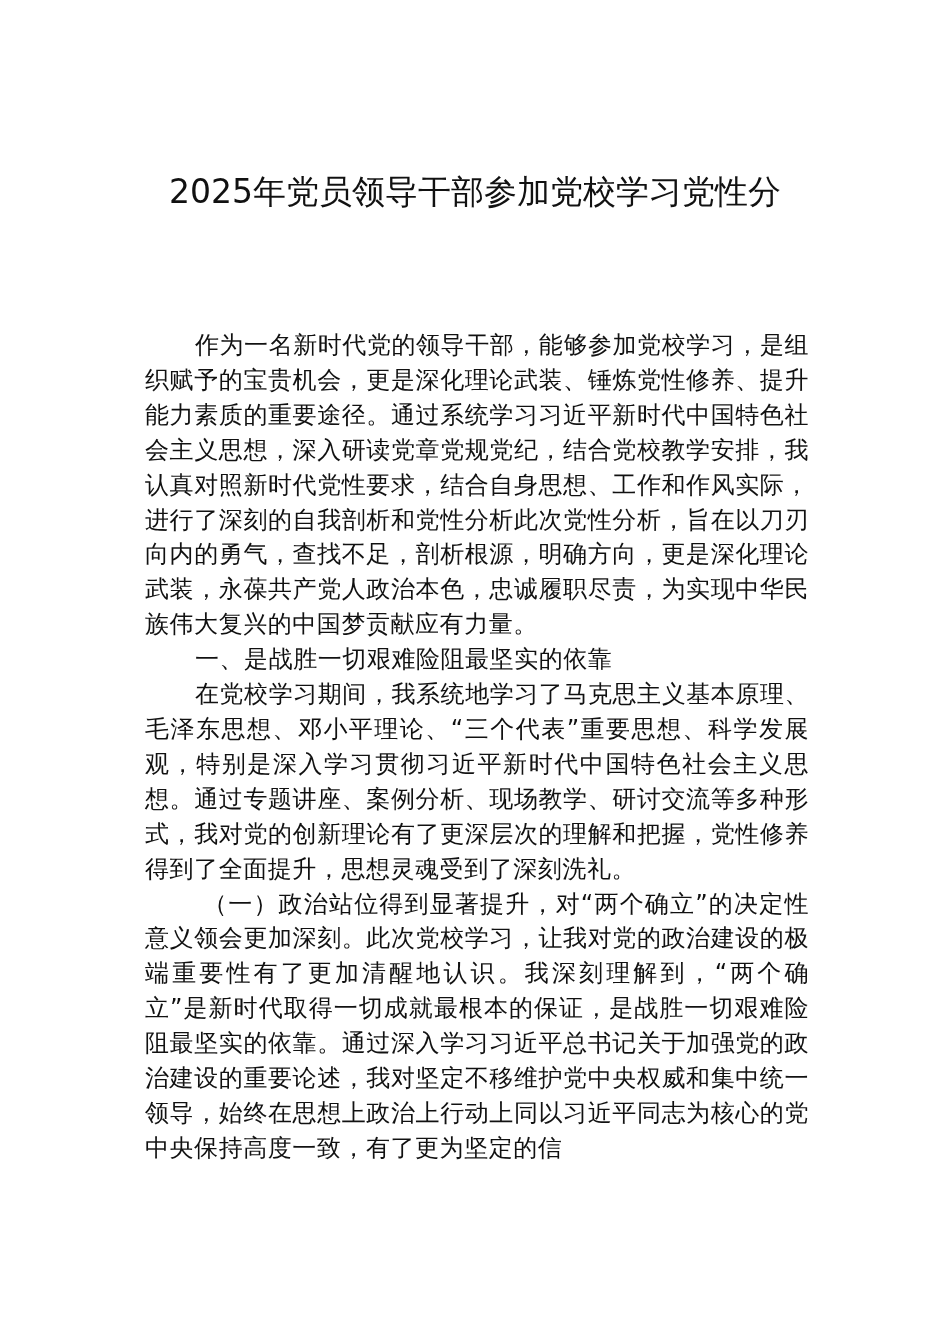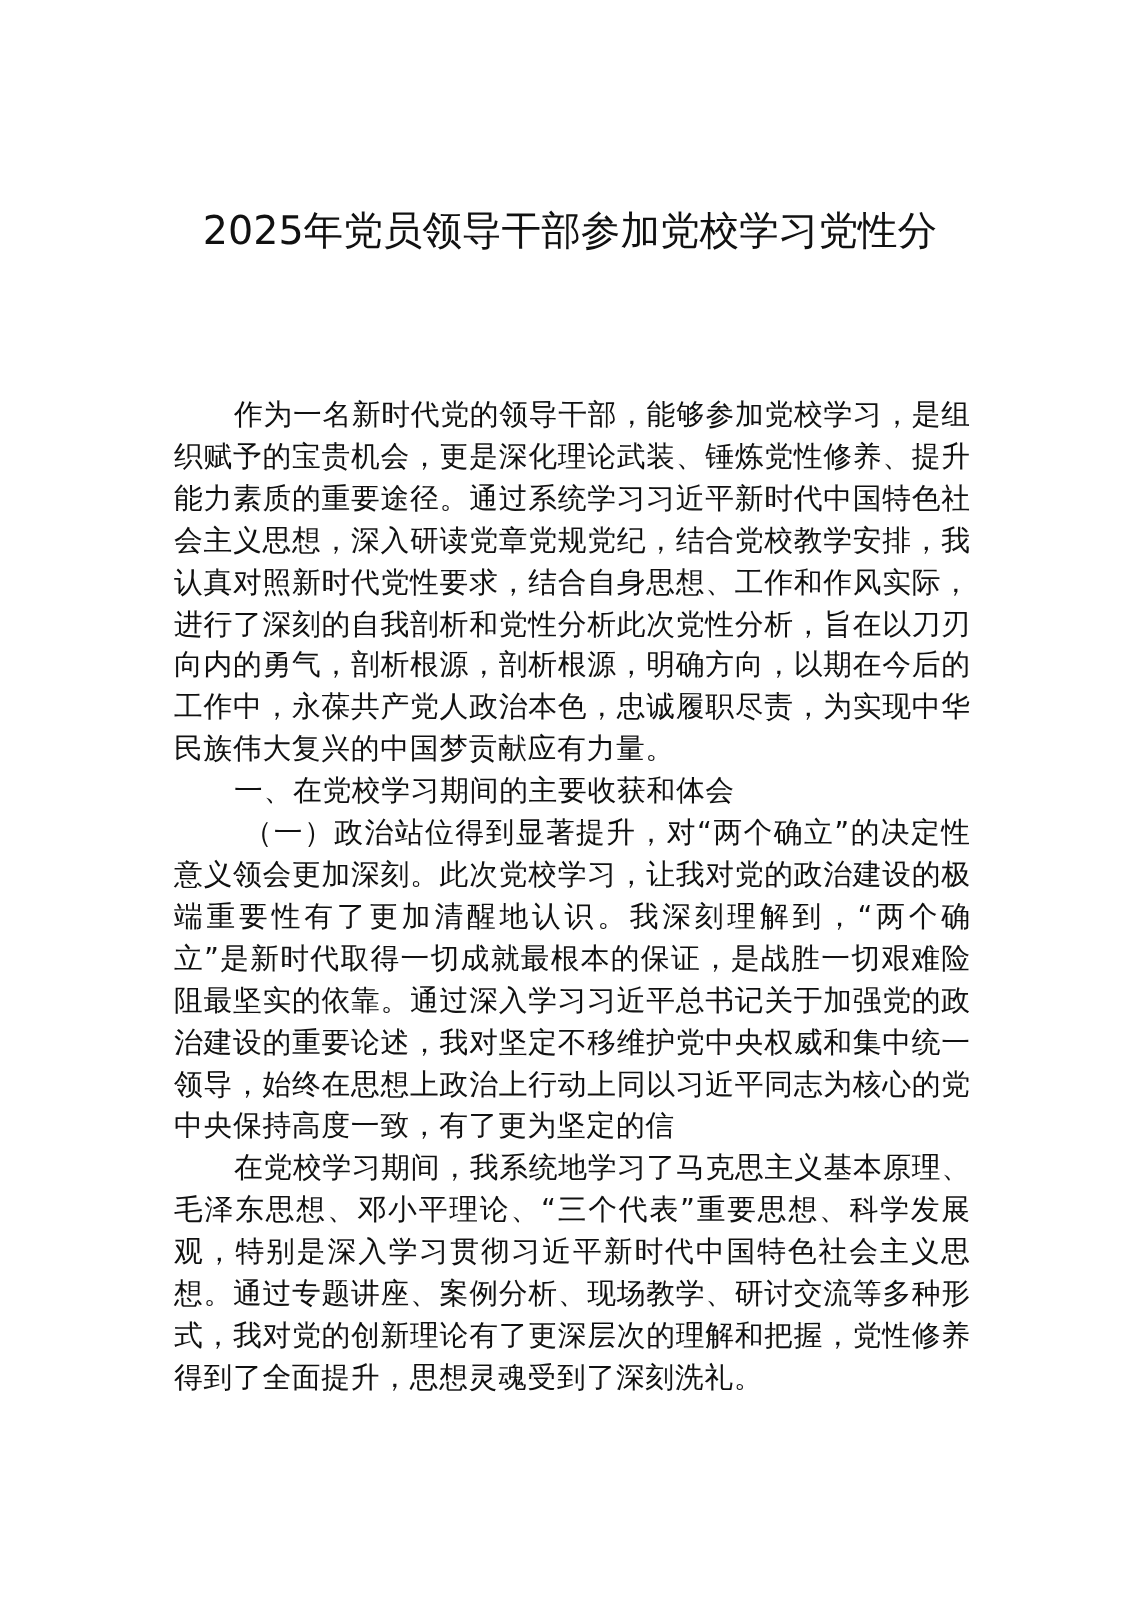--- a/index.html
+++ b/index.html
@@ -27,18 +27,18 @@
   </style>
 </head>
 <body>
 
 <div class="page">
   <div class="title">
     <span class="line">2025年党员领导干部参加党校学习党性分</span>
   </div>
 
   <div class="body">
-    <p class="para">作为一名新时代党的领导干部，能够参加党校学习，是组织赋予的宝贵机会，更是深化理论武装、锤炼党性修养、提升能力素质的重要途径。通过系统学习习近平新时代中国特色社会主义思想，深入研读党章党规党纪，结合党校教学安排，我认真对照新时代党性要求，结合自身思想、工作和作风实际，进行了深刻的自我剖析和党性分析此次党性分析，旨在以刀刃向内的勇气，剖析根源，剖析根源，明确方向，以期在今后的工作中，永葆共产党人政治本色，忠诚履职尽责，为实现中华民族伟大复兴的中国梦贡献应有力量。</p>
-    <p class="para h1">一、在党校学习期间的主要收获和体会</p>
+    <p class="para">作为一名新时代党的领导干部，能够参加党校学习，是组织赋予的宝贵机会，更是深化理论武装、锤炼党性修养、提升能力素质的重要途径。通过系统学习习近平新时代中国特色社会主义思想，深入研读党章党规党纪，结合党校教学安排，我认真对照新时代党性要求，结合自身思想、工作和作风实际，进行了深刻的自我剖析和党性分析此次党性分析，旨在以刀刃向内的勇气，查找不足，剖析根源，明确方向，更是深化理论武装，永葆共产党人政治本色，忠诚履职尽责，为实现中华民族伟大复兴的中国梦贡献应有力量。</p>
+    <p class="para h1">一、是战胜一切艰难险阻最坚实的依靠</p>
+    <p class="para">在党校学习期间，我系统地学习了马克思主义基本原理、毛泽东思想、邓小平理论、“三个代表”重要思想、科学发展观，特别是深入学习贯彻习近平新时代中国特色社会主义思想。通过专题讲座、案例分析、现场教学、研讨交流等多种形式，我对党的创新理论有了更深层次的理解和把握，党性修养得到了全面提升，思想灵魂受到了深刻洗礼。</p>
     <p class="para h2">（一）政治站位得到显著提升，对“两个确立”的决定性意义领会更加深刻。此次党校学习，让我对党的政治建设的极端重要性有了更加清醒地认识。我深刻理解到，“两个确立”是新时代取得一切成就最根本的保证，是战胜一切艰难险阻最坚实的依靠。通过深入学习习近平总书记关于加强党的政治建设的重要论述，我对坚定不移维护党中央权威和集中统一领导，始终在思想上政治上行动上同以习近平同志为核心的党中央保持高度一致，有了更为坚定的信</p>
-    <p class="para">在党校学习期间，我系统地学习了马克思主义基本原理、毛泽东思想、邓小平理论、“三个代表”重要思想、科学发展观，特别是深入学习贯彻习近平新时代中国特色社会主义思想。通过专题讲座、案例分析、现场教学、研讨交流等多种形式，我对党的创新理论有了更深层次的理解和把握，党性修养得到了全面提升，思想灵魂受到了深刻洗礼。</p>
   </div>
 </div>
 
 </body></html>

